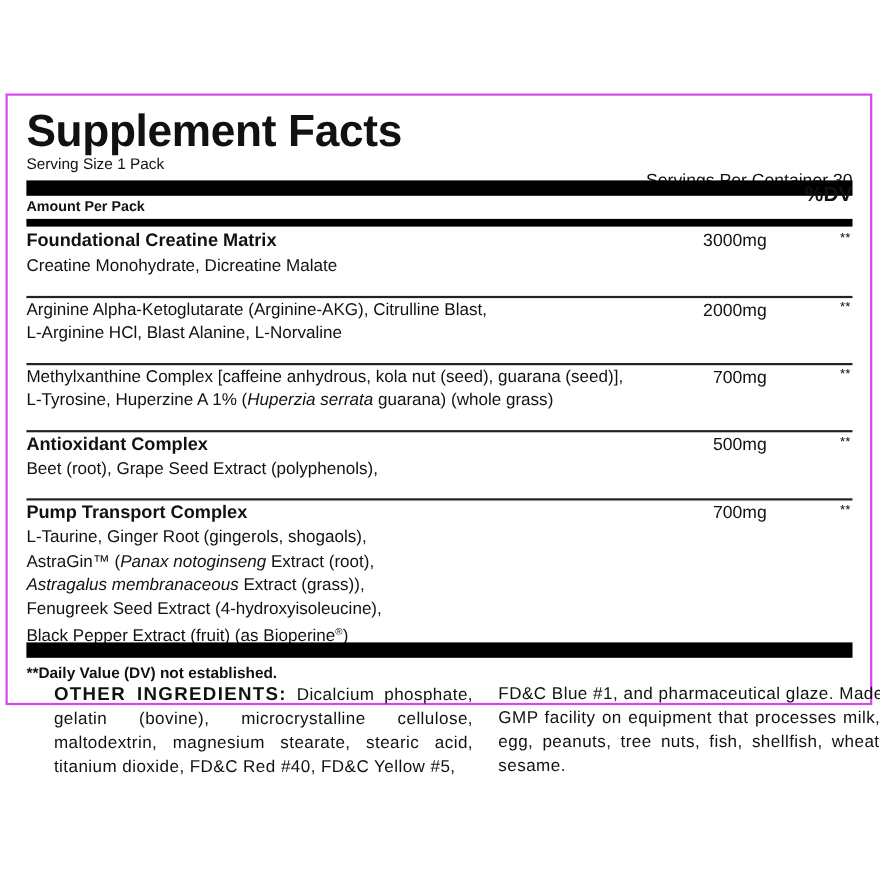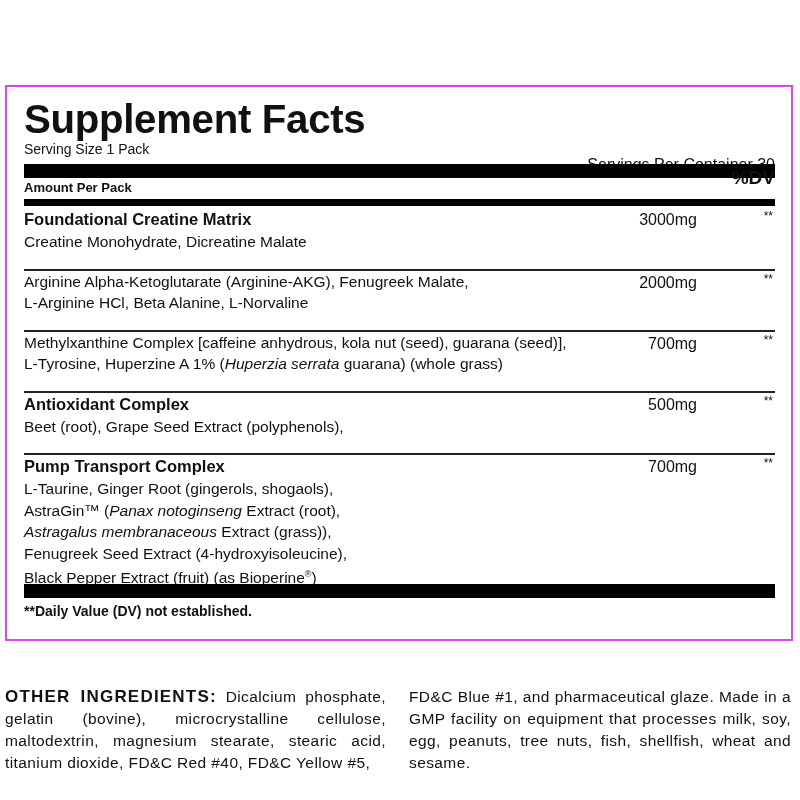--- a/index.html
+++ b/index.html
@@ -14,21 +14,21 @@
   .hdr-dv { position: absolute; right: 0; top: 83px; font-size: 19px; font-weight: bold; line-height: 16px; }
   .rows { position: absolute; left: 0; right: 0; top: 121px; }
   .row { position: relative; border-bottom: 2px solid #222; padding-bottom: 16px; }
   .row:last-child { border-bottom: none; }
   .row-name { font-size: 16.5px; font-weight: bold; line-height: 23px; height: 23px; }
   .row-amt { position: absolute; right: 78px; top: 0; font-size: 16px; line-height: 23px; }
   .row-dv { position: absolute; right: 2px; top: -2px; font-size: 12px; line-height: 20px; }
   .row-detail { font-size: 15.5px; line-height: 21.5px; }
   .row-detail i { font-style: italic; }
   .footnote { position: absolute; left: 0; top: 512px; font-size: 14px; font-weight: bold; line-height: 18px; }
-  .other { position: absolute; top: 686px; font-size: 15.5px; line-height: 22px; text-align: justify; letter-spacing: 0.4px; }
+  .other { position: absolute; top: 620px; font-size: 15.5px; line-height: 22px; text-align: justify; letter-spacing: 0.4px; margin-left: 44px; }
   .other-left { left: 5px; width: 381px; }
   .other-right { left: 409px; width: 382px; }
   .other-label { font-weight: bold; font-size: 17px; letter-spacing: 1.2px; }
   .sup { font-size: 9px; vertical-align: super; }
 </style>
 </head>
 <body>
 
 <div class="box">
   <div class="inner">
@@ -46,22 +46,22 @@
       <div class="row">
         <div class="row-name">Foundational Creatine Matrix</div>
         <div class="row-amt">3000mg</div>
         <div class="row-dv">**</div>
         <div class="row-detail">Creatine Monohydrate, Dicreatine Malate</div>
       </div>
 
       <div class="row">
         <div class="row-amt">2000mg</div>
         <div class="row-dv">**</div>
-        <div class="row-detail">Arginine Alpha-Ketoglutarate (Arginine-AKG), Fenugreek Malate,</div>
-        <div class="row-detail">L-Arginine HCl, Beta Alanine, L-Norvaline</div>
+        <div class="row-detail">Arginine Alpha-Ketoglutarate (Arginine-AKG), Citrulline Blast,</div>
+        <div class="row-detail">L-Arginine HCl, Blast Alanine, L-Norvaline</div>
       </div>
 
       <div class="row">
         <div class="row-amt">700mg</div>
         <div class="row-dv">**</div>
         <div class="row-detail">Methylxanthine Complex [caffeine anhydrous, kola nut (seed), guarana (seed)],</div>
         <div class="row-detail"><span>L-Tyrosine, Huperzine A 1% (</span><i>Huperzia serrata</i><span> guarana) (whole grass)</span></div>
       </div>
 
       <div class="row">

